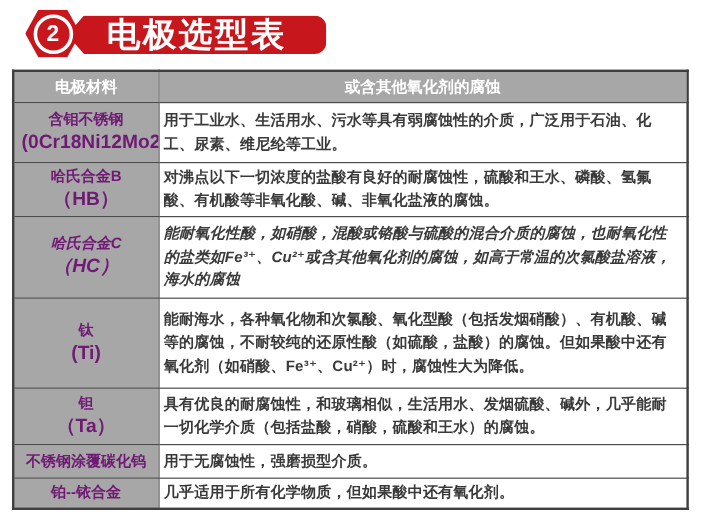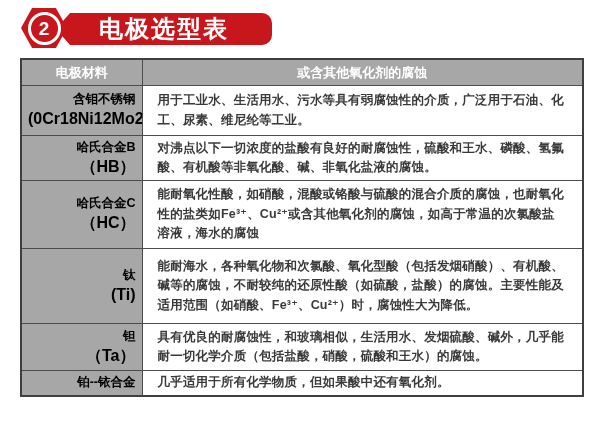--- a/index.html
+++ b/index.html
@@ -10,55 +10,55 @@
   }
   
   .hdr{position:absolute;left:0;top:0;width:600px;height:56px;}
   .banner{
     position:absolute;left:56px;top:13px;height:32px;min-width:160px;
     background:var(--red);border-radius:10px;
     display:flex;align-items:center;justify-content:center;
     padding:0 28px;z-index:1;
     clip-path:polygon(14px 0,100% 0,100% 100%,14px 100%,0 50%);
   }
-  .banner-label{color:#fff;font-size:24px;font-weight:bold;letter-spacing:2px;}
+  .banner-label{color:#fff;font-size:28px;font-weight:bold;letter-spacing:2px;}
   .badge{
     position:absolute;left:21px;top:8px;width:46px;height:40px;
     background:var(--red);
     clip-path:polygon(0 50%,24% 0,76% 0,100% 50%,76% 100%,24% 100%);
     display:flex;align-items:center;justify-content:center;z-index:2;
   }
   .badge-ring{
     width:27px;height:27px;border:3px solid #fff;border-radius:50%;
     display:flex;align-items:center;justify-content:center;
     color:#fff;font-size:19px;font-weight:bold;line-height:1;
   }
   
   table{
-    position:absolute;left:20px;top:58px;width:564px;
+    position:absolute;left:10px;top:58px;width:564px;
     border-collapse:collapse;table-layout:fixed;
   }
   table,th,td{border:1px solid #4c4c4c;}
   table{border:2px solid #3f3f3f;}
   th,td{padding:1px 6px;font-size:12.5px;font-weight:bold;overflow:hidden;}
   col.c-mat{width:121px;}
   .mat-cell{
-    background:var(--gray);color:#000000;text-align:right;vertical-align:middle;
+    background:var(--gray);color:#701a75;text-align:center;vertical-align:middle;
     line-height:1.35;
   }
   .mat-sub{display:block;font-size:16px;}
   .mat-sub:empty{display:none;}
   th.mat-head,th.desc-head{
     background:var(--gray);color:#fff;text-align:center;height:23px;font-size:13px;
   }
   .desc-cell{
     background:#fff;color:#3a3a3a;text-align:left;vertical-align:middle;
-    line-height:1.55;padding:2px 15px;letter-spacing:0.2px;
+    line-height:1.55;padding:2px 4px;letter-spacing:0.2px;
   }
-  tr.r0{height:50px;} tr.r1{height:45px;} tr.r2{height:68px;}
+  tr.r0{height:50px;} tr.r1{height:45px;} tr.r2{height:68px;font-style:italic;}
   tr.r3{height:75px;} tr.r4{height:47px;} tr.r5{height:28px;} tr.r6{height:25px;}
 </style>
 </head>
 <body>
 
 <div class="hdr">
   <div class="banner">
     <span class="banner-label">电极选型表</span>
   </div>
   <div class="badge">
@@ -95,28 +95,35 @@
       <span>哈氏合金C</span>
       <span class="mat-sub">（HC）</span>
     </td>
     <td class="desc-cell">能耐氧化性酸，如硝酸，混酸或铬酸与硫酸的混合介质的腐蚀，也耐氧化性的盐类如Fe³⁺、Cu²⁺或含其他氧化剂的腐蚀，如高于常温的次氯酸盐溶液，海水的腐蚀</td>
   </tr>
   <tr class="r3">
     <td class="mat-cell">
       <span>钛</span>
       <span class="mat-sub">(Ti)</span>
     </td>
-    <td class="desc-cell">能耐海水，各种氧化物和次氯酸、氧化型酸（包括发烟硝酸）、有机酸、碱等的腐蚀，不耐较纯的还原性酸（如硫酸，盐酸）的腐蚀。主要性能及适用范围（如硝酸、Fe³⁺、Cu²⁺）时，腐蚀性大为降低。</td>
+    <td class="desc-cell">能耐海水，各种氧化物和次氯酸、氧化型酸（包括发烟硝酸）、有机酸、碱等的腐蚀，不耐较纯的还原性酸（如硫酸，盐酸）的腐蚀。但如果酸中还有氧化剂（如硝酸、Fe³⁺、Cu²⁺）时，腐蚀性大为降低。</td>
   </tr>
   <tr class="r4">
     <td class="mat-cell">
       <span>钽</span>
       <span class="mat-sub">（Ta）</span>
     </td>
     <td class="desc-cell">具有优良的耐腐蚀性，和玻璃相似，生活用水、发烟硫酸、碱外，几乎能耐一切化学介质（包括盐酸，硝酸，硫酸和王水）的腐蚀。</td>
+  </tr>
+  <tr class="r5">
+    <td class="mat-cell">
+      <span>不锈钢涂覆碳化钨</span>
+      
+    </td>
+    <td class="desc-cell">用于无腐蚀性，强磨损型介质。</td>
   </tr>
   <tr class="r6">
     <td class="mat-cell">
       <span>铂--铱合金</span>
       
     </td>
     <td class="desc-cell">几乎适用于所有化学物质，但如果酸中还有氧化剂。</td>
   </tr>
 </tbody>
   </table>

